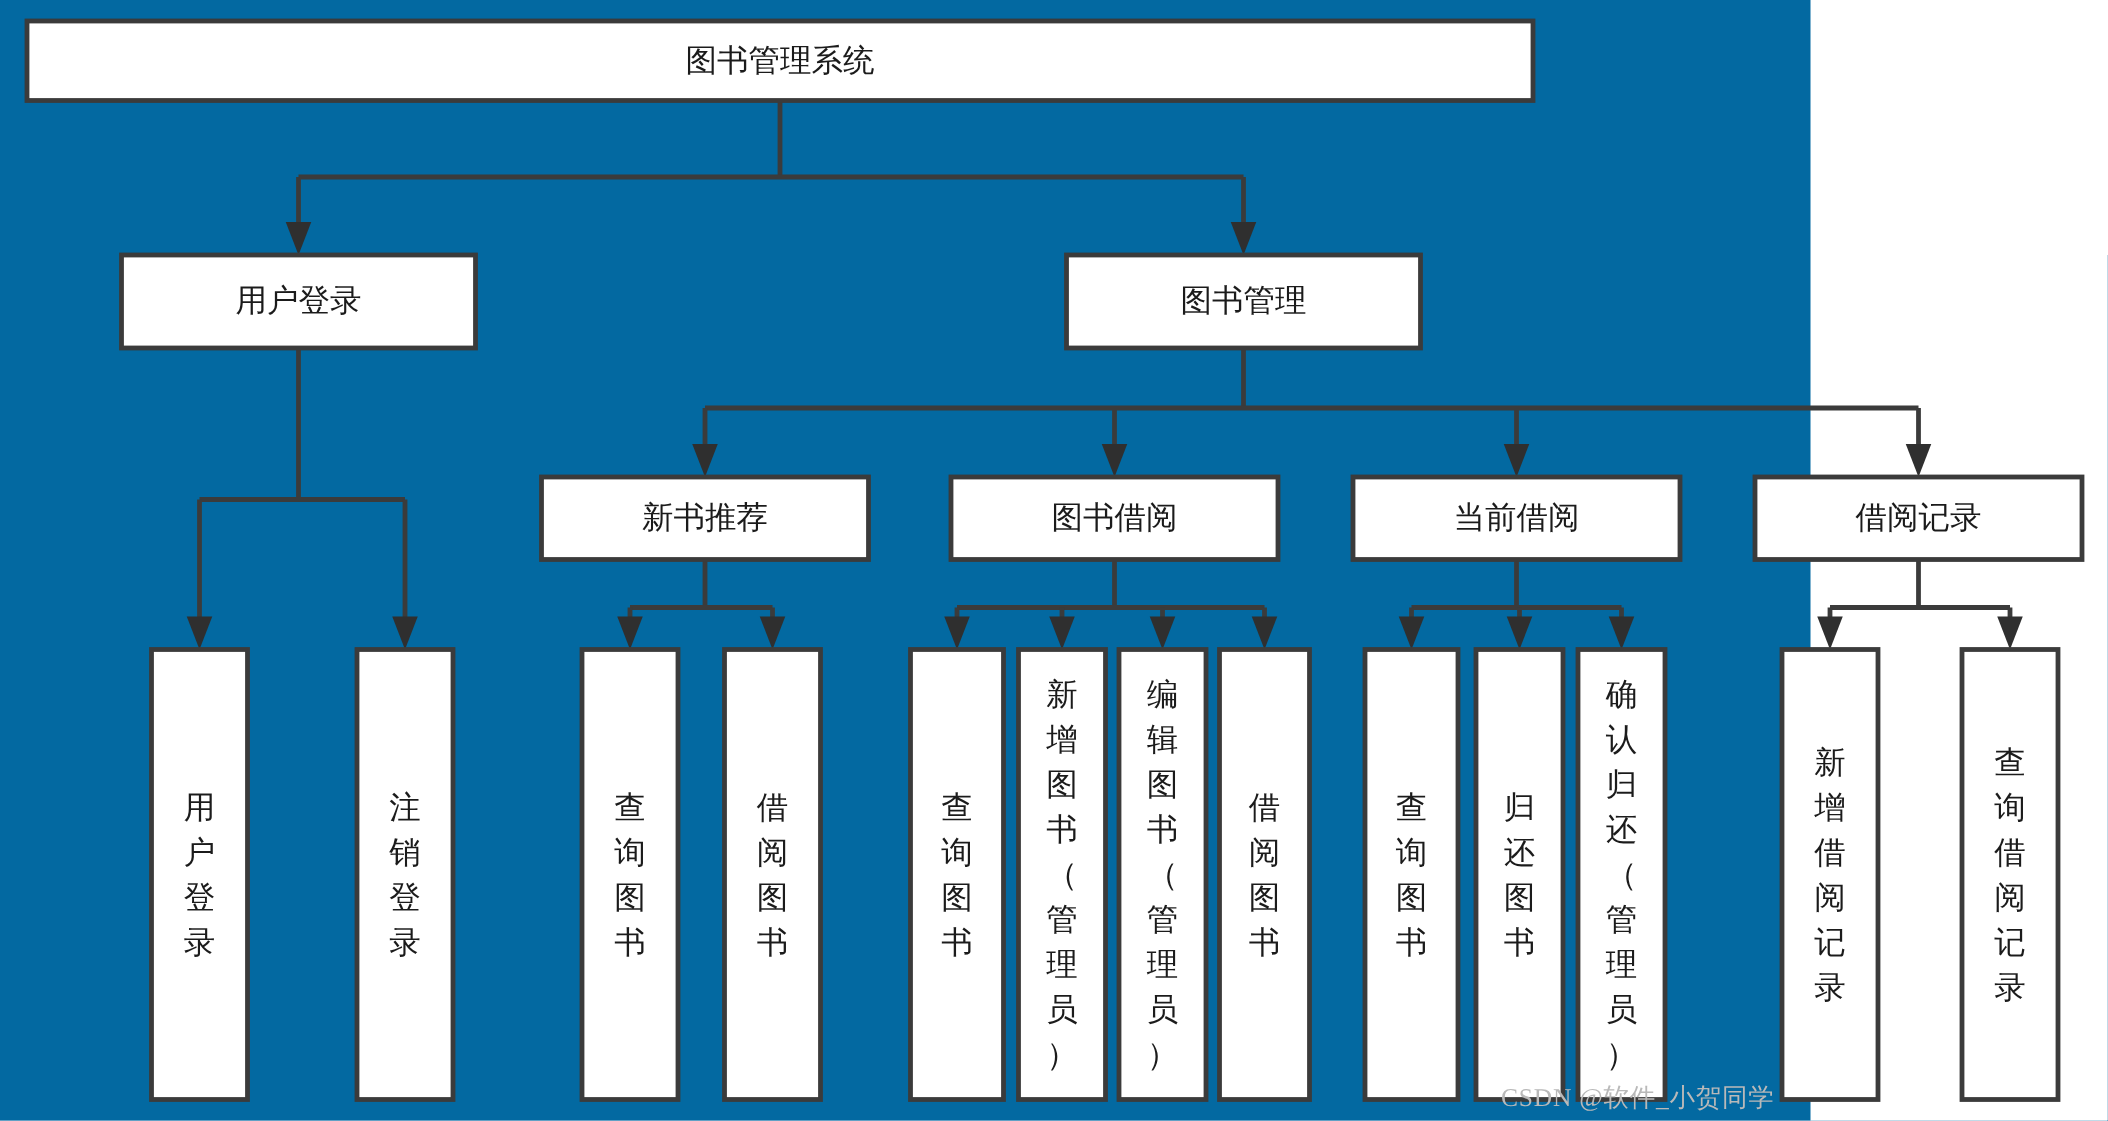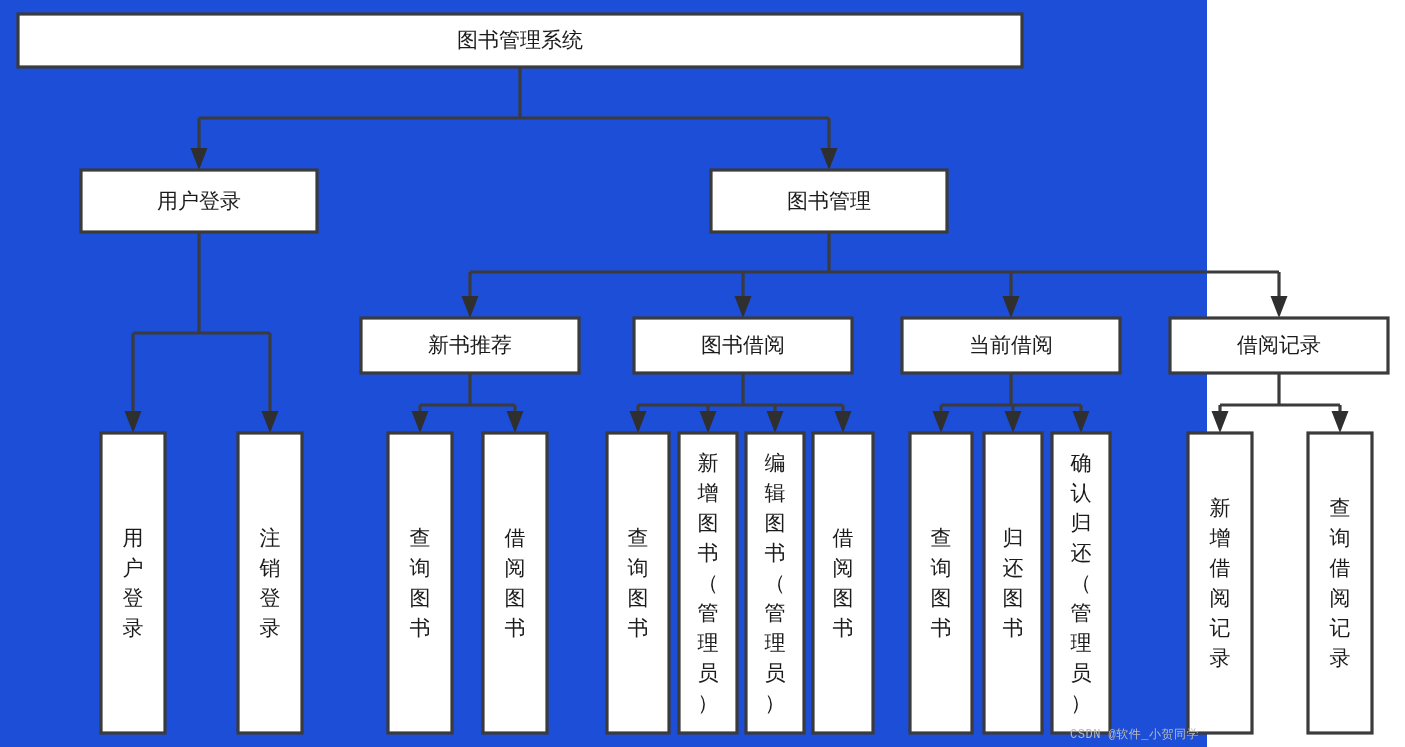--- a/index.html
+++ b/index.html
@@ -1,43 +1,43 @@
 <!DOCTYPE html>
 <html><head>
 <meta charset="utf-8">
 <style>
   html,body{margin:0;padding:0;background:#ffffff;}
   body{
     width:1405px;height:747px;
     font-family:"Liberation Sans","DejaVu Sans",sans-serif;
     overflow:hidden;
   }
-  #stage{position:relative;width:1207px;height:747px;background:#1d4ed8;}
+  #stage{position:relative;width:1207px;height:747px;background:#0369a1;}
   svg#diagram{position:absolute;left:0;top:0;width:1405px;height:747px;display:block;}
   .node-rect{fill:#ffffff;stroke:#3b3b3b;stroke-width:3.2;}
   .connector{stroke:#3b3b3b;stroke-width:3.2;fill:none;stroke-linecap:butt;}
   .arrow-head{fill:#2f2f2f;stroke:none;}
   .node-label{
     fill:#1b1b1b;
     font-family:"Liberation Sans","DejaVu Sans",sans-serif;
     font-size:21px;
     text-anchor:middle;
     dominant-baseline:middle;
   }
   .leaf-label{
     fill:#1b1b1b;
     font-family:"Liberation Sans","DejaVu Sans",sans-serif;
     font-size:21px;
     text-anchor:middle;
   }
   .watermark{
     position:absolute;
-    right:8px;bottom:4px;
-    font-family:Liberation Mono, monospace;
-    font-size:12px;
+    right:24px;bottom:4px;
+    font-family:Liberation Serif, serif;
+    font-size:17px;
     color:#b9b9b9;
     letter-spacing:0.5px;
     white-space:nowrap;
     user-select:none;
   }
 </style>
 </head>
 <body>
 
 <div id="stage">

